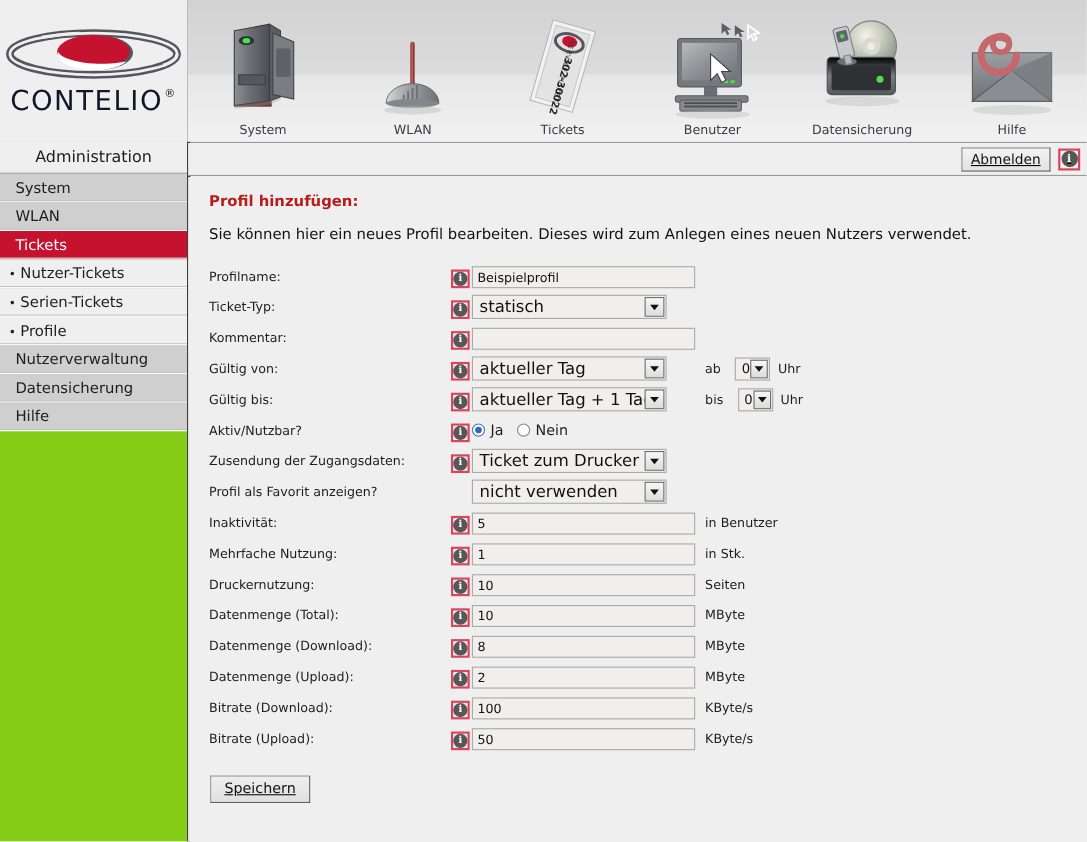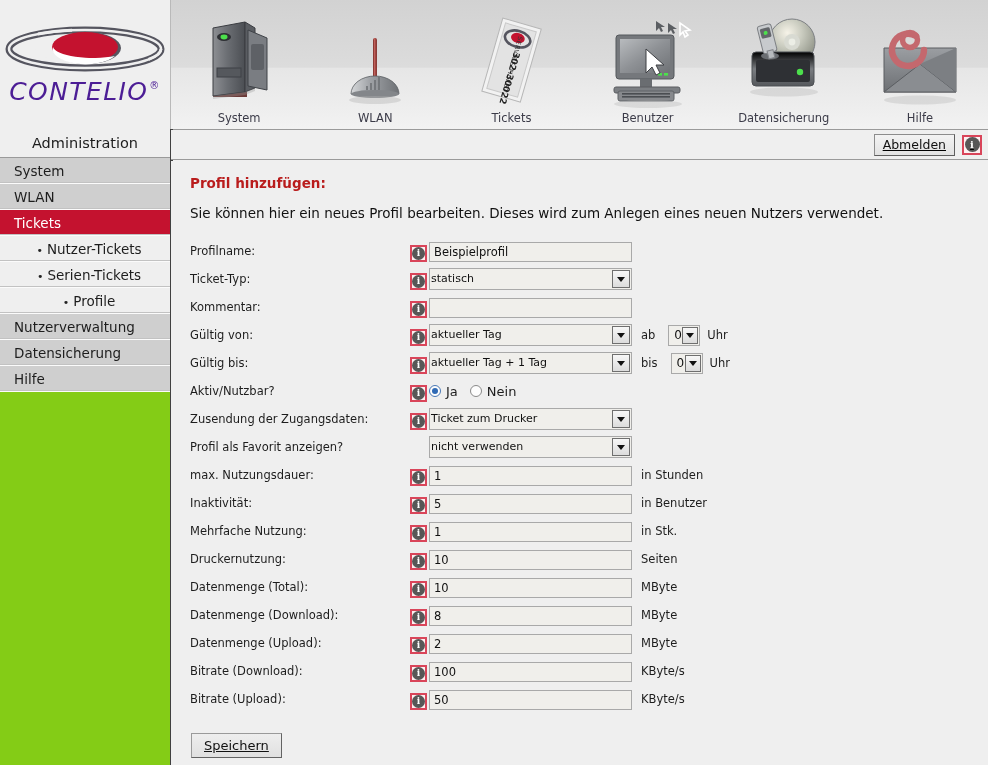--- a/index.html
+++ b/index.html
@@ -13,23 +13,23 @@
 
   
   .banner { position:absolute; left:0; top:0; width:988px; height:129px; }
   .logo-pane {
     position:absolute; left:0; top:0; width:170px; height:129px;
     background:#efefef; border-right:1px solid #b9b9b9;
     display:flex; flex-direction:column; align-items:center; justify-content:center;
   }
   .logo-mark { width:160px; height:52px; }
   .logo-text {
-    font-size:25px; color:#4c1d95; letter-spacing:1.4px;
+    font-size:25px; color:#0f172a; letter-spacing:1.4px;
     font-family:"DejaVu Sans","Liberation Sans",sans-serif;
-    margin-top:2px; display:flex; align-items:flex-start;font-style:italic;
+    margin-top:2px; display:flex; align-items:flex-start;
   }
   .logo-text sup { font-size:10px; margin-top:3px; margin-left:1px; }
 
   .icon-pane {
     position:absolute; left:171px; top:0; width:817px; height:129px;
     background: linear-gradient(to bottom, #d2d2d2 0%, #dcdcdc 52%, #e6e6e6 53%, #f2f2f2 100%);
     border-bottom:1px solid #9a9a9a;
     display:flex; align-items:flex-end;
   }
   .nav-icon {
@@ -50,21 +50,21 @@
     height:28px; line-height:28px; text-align:center;
     font-size:14.5px; color:#1d1d1d; background:#efefef;
     border-bottom:1px solid #9a9a9a;
   }
   .nav-item {
     height:26px; line-height:26px; font-size:13.5px; color:#1d1d1d;
     padding-left:14px; border-bottom:1px solid #fbfbfb;
     box-shadow: inset 0 -1px 0 #c2c2c2;
     background:#cfcfcf; cursor:pointer; box-sizing:border-box;
   }
-  .nav-item.sub { background:#efefef; padding-left:8px;text-align:center; }
+  .nav-item.sub { background:#efefef; padding-left:8px; }
   .nav-item.sub .bullet { color:#222; margin-right:4px; font-size:11px; }
   .nav-item.active { background:#c4122f; color:#ffffff; }
 
   
   .actionbar {
     position:absolute; left:171px; top:130px; width:817px; height:30px;
     background:#efefef; border-bottom:1px solid #9a9a9a;
     display:flex; align-items:center; justify-content:flex-end;
     padding-right:6px; box-sizing:border-box;text-decoration:underline;
   }
@@ -104,23 +104,23 @@
   td.ctl { width:212px; }
   td.suf { font-size:11.5px; color:#1d1d1d; padding-left:9px; white-space:nowrap; }
 
   input.txt {
     width:203px; height:20px; box-sizing:border-box;
     border:1px solid #a9a9a9; background:#f0efeb;
     font-family:"DejaVu Sans","Liberation Sans",sans-serif;
     font-size:11.5px; color:#111; padding:1px 4px;
   }
   .sel {
-    position:relative; width:203px; height:22px; box-sizing:border-box;
+    position:relative; width:177px; height:22px; box-sizing:border-box;
     border:1px solid #a9a9a9; background:#f0efeb; cursor:pointer;
-    font-size:11px; color:#111; line-height:20px; padding-left:1px;
+    font-size:15px; color:#111; line-height:20px; padding-left:6px;
   }
   .sel .arrow {
     position:absolute; right:1px; top:1px; width:18px; height:18px;
     background: linear-gradient(to bottom,#f7f7f7,#dcdcdc);
     border:1px solid #6f6f6f; box-sizing:border-box;
     display:flex; align-items:center; justify-content:center;
   }
   .sel .arrow i { display:block; width:0;height:0;
     border-left:4.5px solid transparent; border-right:4.5px solid transparent;
     border-top:5px solid #111; }
@@ -472,28 +472,20 @@
             <td class="lbl">Profil als Favorit anzeigen?</td>
             <td class="ico"></td>
             <td class="ctl">
               <div class="sel"><span>nicht verwenden</span><span class="arrow">
                   <i></i>
                 </span></div>
             </td>
             <td class="suf"></td>
           </tr>
           <tr>
-            <td class="lbl">max. Nutzungsdauer:</td>
-            <td class="ico"><span class="info-ico">
-                <span class="disc">i</span>
-              </span></td>
-            <td class="ctl"><input class="txt" type="text" value="1" style=""></td>
-            <td class="suf">in Stunden</td>
-          </tr>
-          <tr>
             <td class="lbl">Inaktivität:</td>
             <td class="ico"><span class="info-ico">
                 <span class="disc">i</span>
               </span></td>
             <td class="ctl"><input class="txt" type="text" value="5" style=""></td>
             <td class="suf">in Benutzer</td>
           </tr>
           <tr>
             <td class="lbl">Mehrfache Nutzung:</td>
             <td class="ico"><span class="info-ico">

